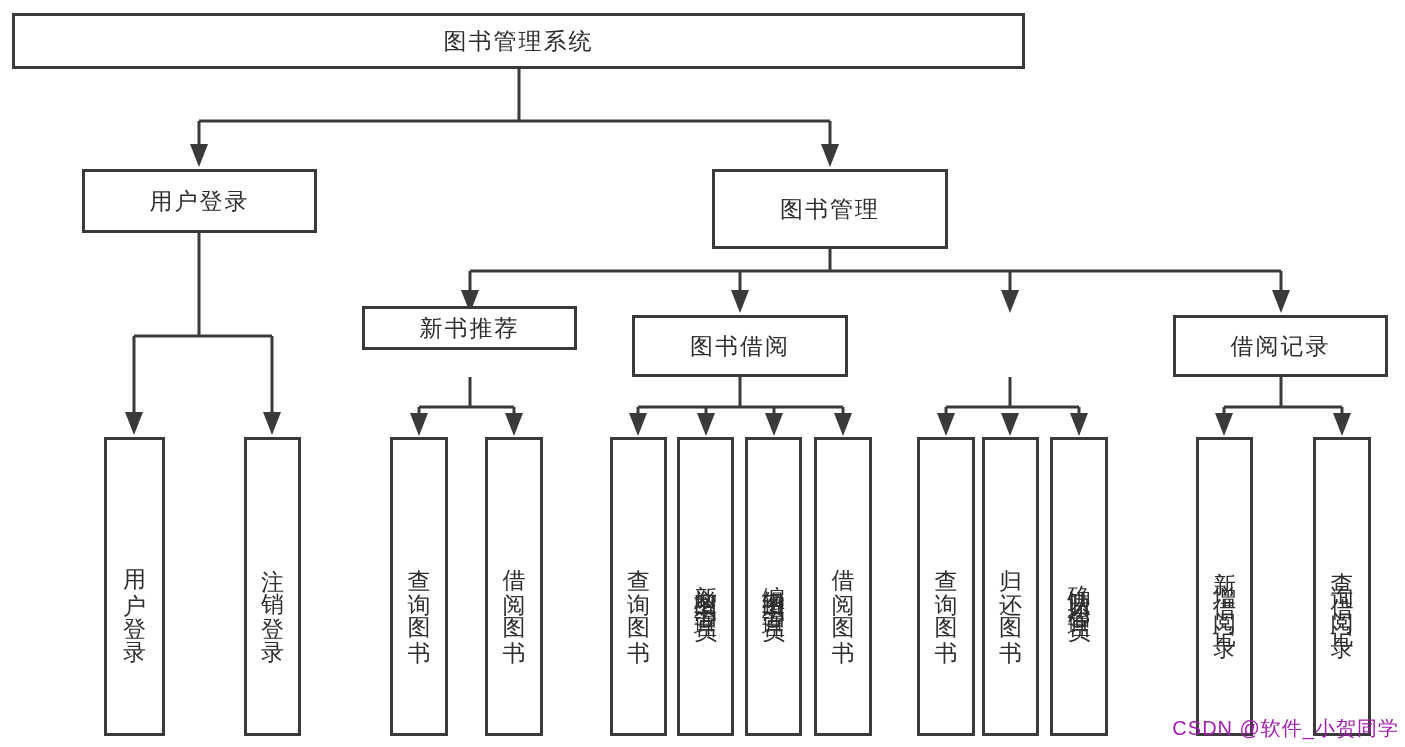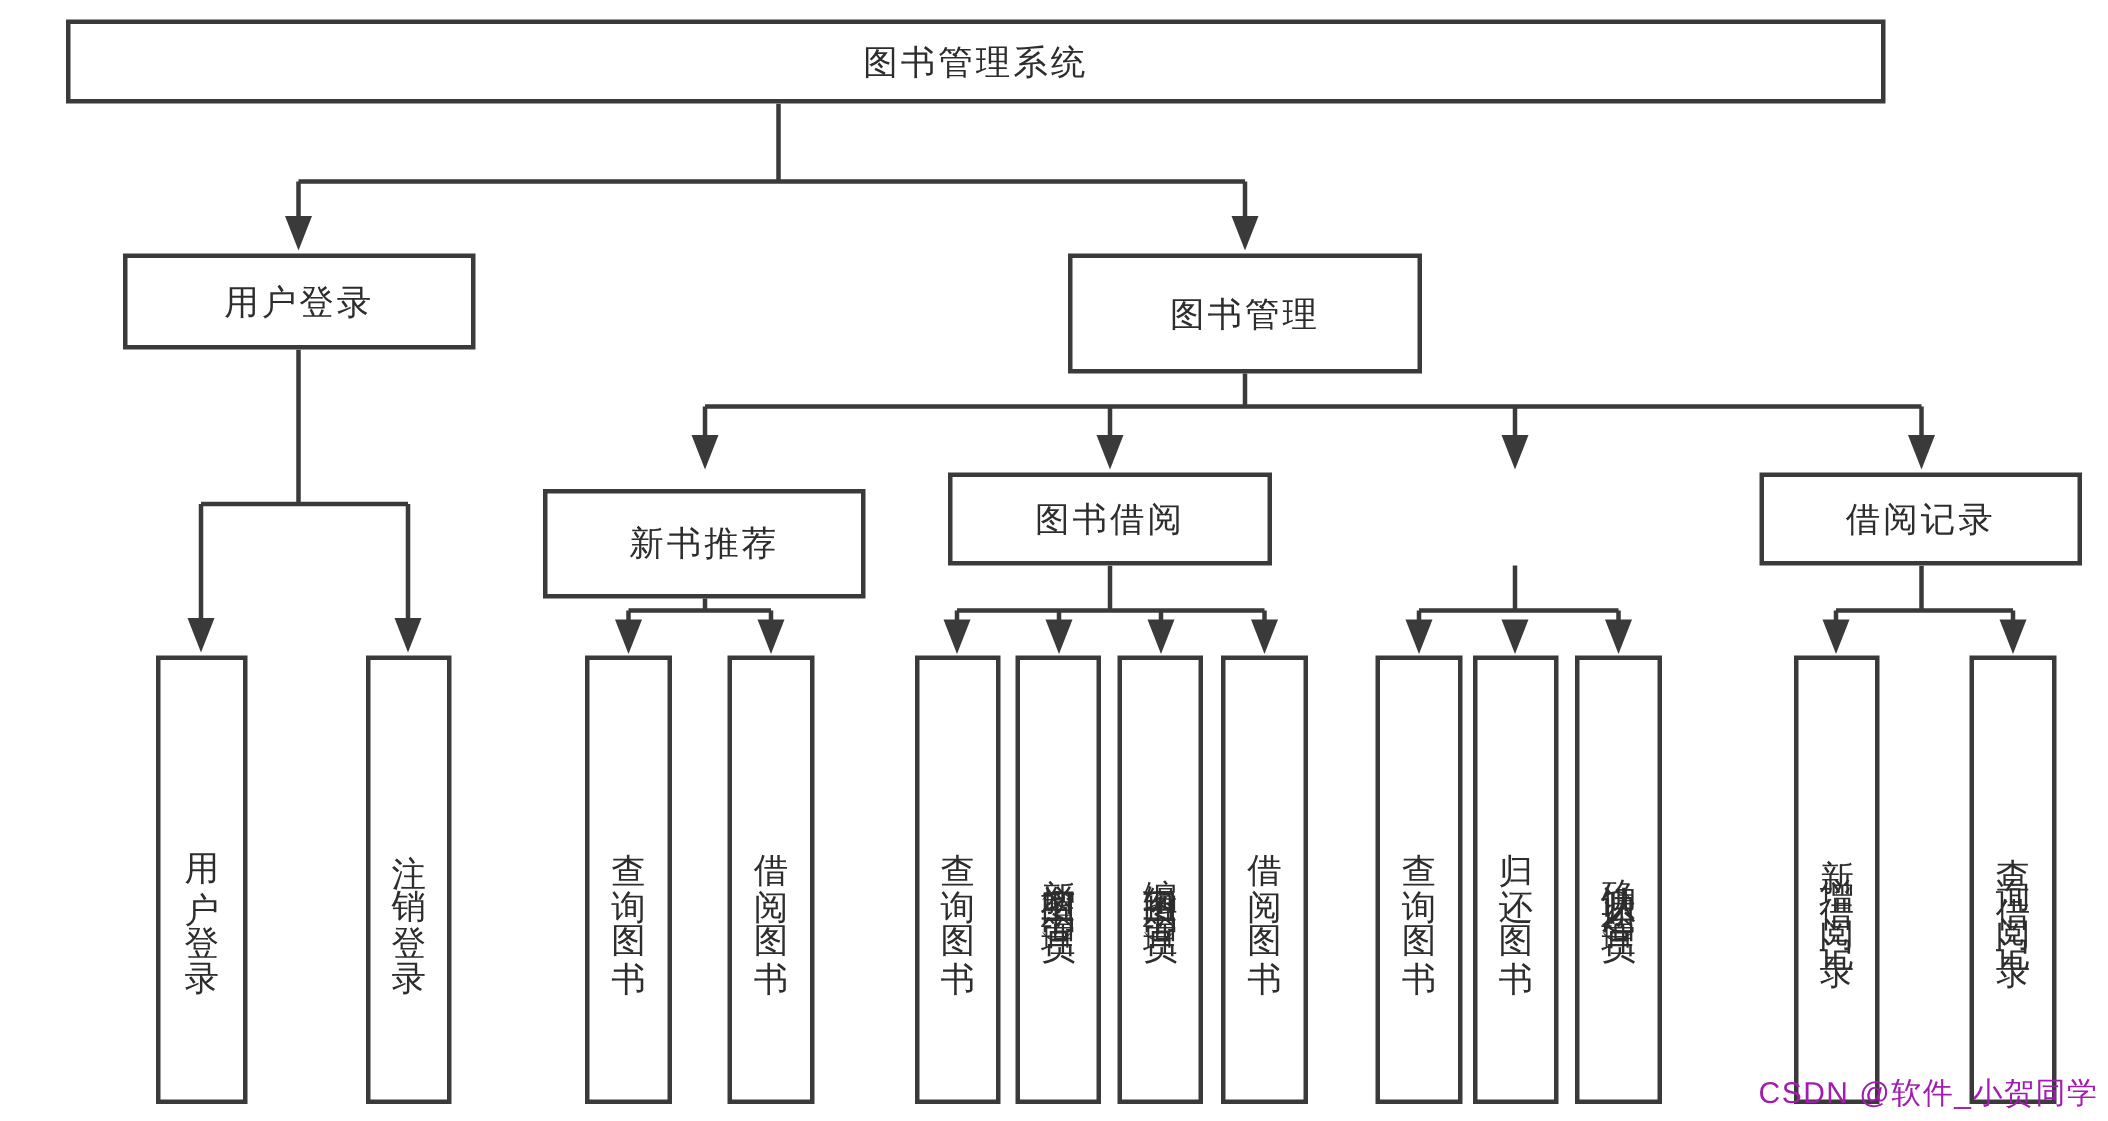--- a/index.html
+++ b/index.html
@@ -71,32 +71,32 @@
       <polygon points="765,413 783,413 774,436"></polygon>
       <polygon points="834,413 852,413 843,436"></polygon>
       <polygon points="937,413 955,413 946,436"></polygon>
       <polygon points="1001,413 1019,413 1010,436"></polygon>
       <polygon points="1070,413 1088,413 1079,436"></polygon>
       <polygon points="1215,413 1233,413 1224,436"></polygon>
       <polygon points="1333,413 1351,413 1342,436"></polygon>
     </g>
   </svg>
 
-  <div class="box" style="left:12px;top:13px;width:1213px;height:56px;margin-left:32px;">
+  <div class="box" style="left:12px;top:13px;width:1013px;height:56px;">
     <span>图书管理系统</span>
   </div>
 
   <div class="box" style="left:82px;top:169px;width:235px;height:64px;">
     <span>用户登录</span>
   </div>
   <div class="box" style="left:712px;top:169px;width:236px;height:80px;">
     <span>图书管理</span>
   </div>
 
-  <div class="box" style="left:362px;top:326px;width:215px;height:73px;">
+  <div class="box" style="left:362px;top:306px;width:215px;height:44px;">
     <span>新书推荐</span>
   </div>
   <div class="box" style="left:632px;top:315px;width:216px;height:62px;">
     <span>图书借阅</span>
   </div>
   <div class="box" style="left:1173px;top:315px;width:215px;height:62px;justify-content:center;">
     <span>借阅记录</span>
   </div>
 
   <div class="box vbox ls4" style="left:104px;top:437px;width:61px;height:299px;">

